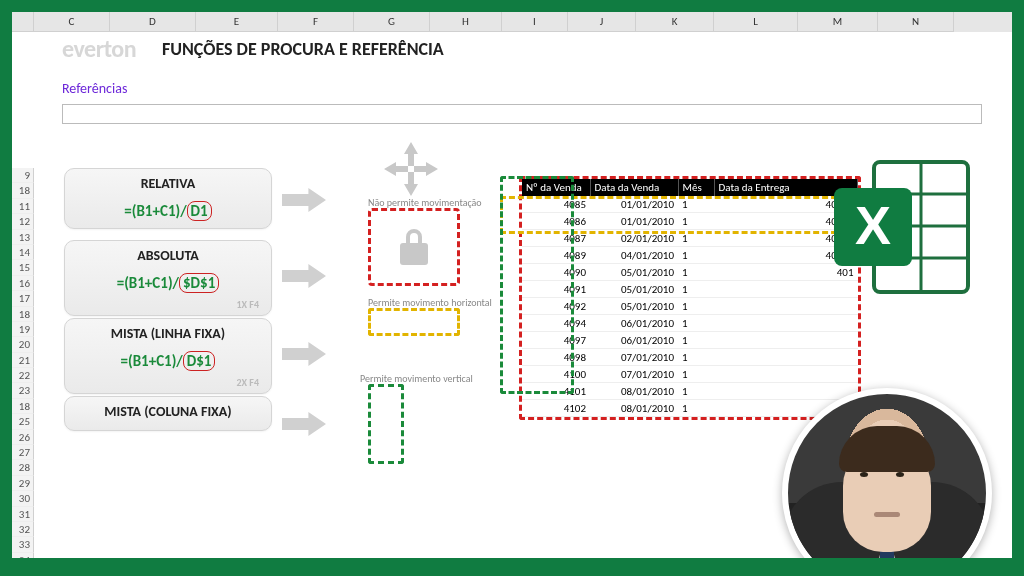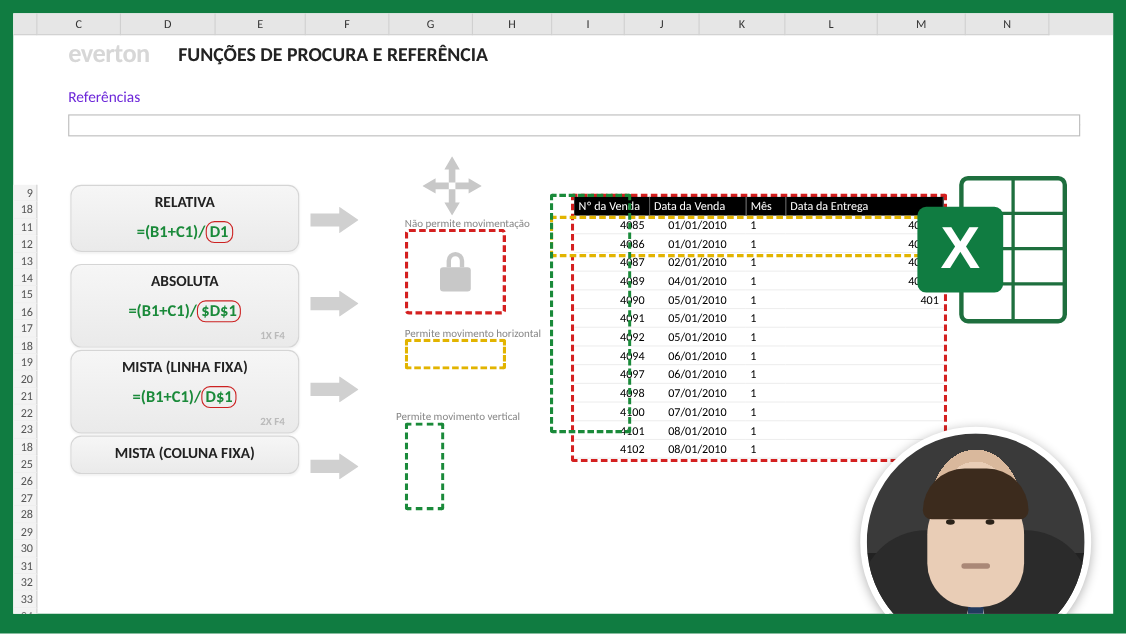--- a/index.html
+++ b/index.html
@@ -137,21 +137,21 @@
     width: 342px;
     border: 3px dashed #d42020;
     border-radius: 3px;
     padding: 0;
     margin-left: 17px;
   }
   table { width: 100%; border-collapse: collapse; font-size: 11px; }
   thead th { background:#000; color:#fff; font-weight:400; text-align:left; padding:2px 4px; border-right:1px solid #555;}
   tbody td { padding:1.5px 4px; border-bottom:1px solid #eee; }
   tbody td:nth-child(1){ text-align:right; width:68px;}
-  tbody td:nth-child(2){ text-align:center; width:88px;}
+  tbody td:nth-child(2){ text-align:right; width:88px;}
   tbody td:nth-child(3){ text-align:left; width:36px;}
   tbody td:nth-child(4){ text-align:right;}
 
   .yellow-over {
     position:absolute; left:488px; top:184px; width:346px; height:38px;
     border:3px dashed #e2b400; border-radius:3px; pointer-events:none;
   }
   .green-over {
     position:absolute; left:488px; top:164px; width:74px; height:218px;
     border:3px dashed #1a8a3a; border-radius:3px; pointer-events:none;

